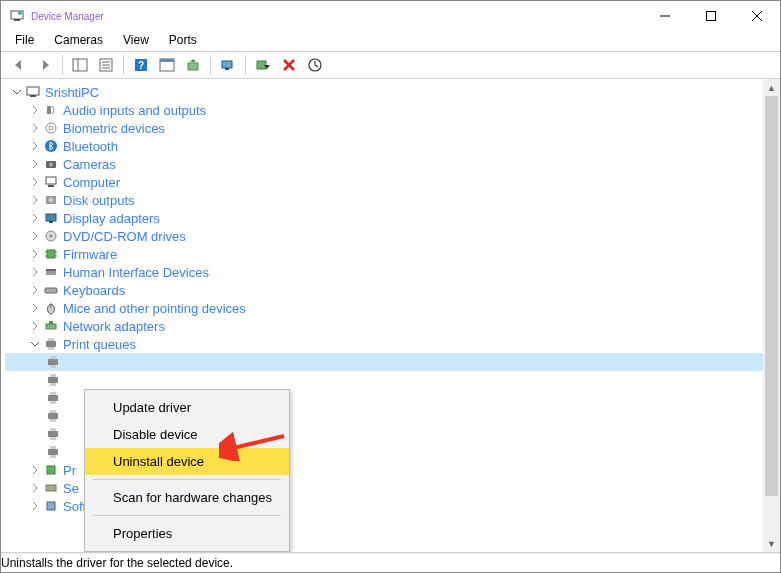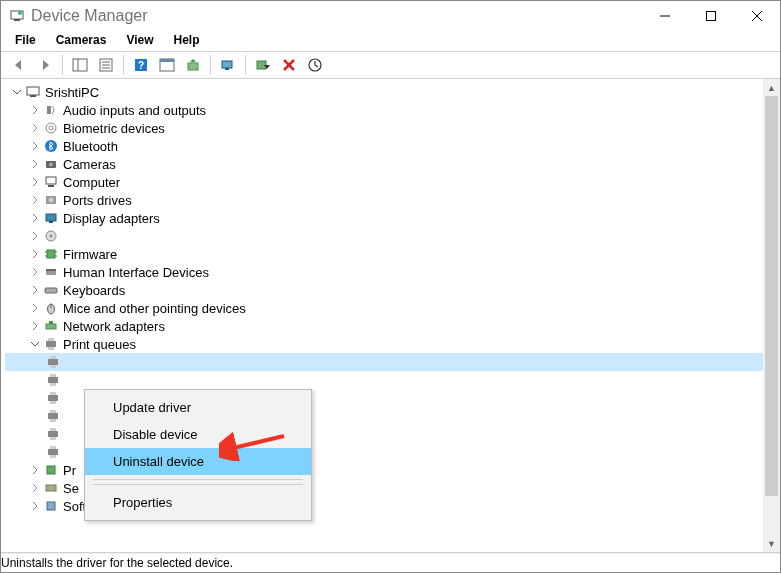--- a/index.html
+++ b/index.html
@@ -1,43 +1,43 @@
 <!DOCTYPE html>
 <html><head>
 <meta charset="utf-8">
 <style>
 * { margin: 0; padding: 0; box-sizing: border-box; font-family: "Segoe UI", Tahoma, sans-serif; }
 body { background: #fff; width: 781px; height: 573px; overflow: hidden; border: 1px solid #888; }
 
 .titlebar { display: flex; align-items: center; height: 30px; padding: 0 0 0 8px; }
 .titlebar .app-icon { width: 16px; height: 16px; margin-right: 6px; }
-.titlebar .title { font-size: 16px; flex: 1; color: #737373; }
+.titlebar .title { font-size: 10px; flex: 1; color: #8b5cf6; }
 .winbtn { width: 46px; height: 30px; display: flex; align-items: center; justify-content: center; }
 
-.menubar { display: flex; height: 20px; padding: 0 4px; font-size: 12px; font-weight: bold; }
+.menubar { display: flex; height: 20px; padding: 0 4px; font-size: 12px; }
 .menubar span { padding: 2px 10px; }
 
 .toolbar { height: 28px; border-top: 1px solid #d0d0d0; border-bottom: 1px solid #d0d0d0; display: flex; align-items: center; padding: 0 6px; gap: 2px; }
 .tool { width: 24px; height: 24px; display: flex; align-items: center; justify-content: center; }
 .tool-sep { width: 1px; height: 20px; background: #d0d0d0; margin: 0 3px; }
 
 .content { position: relative; height: 474px; border-bottom: 1px solid #d0d0d0; overflow: hidden; }
-.tree { padding: 4px 0 4px 4px; font-size: 13px; color: #000000; }
+.tree { padding: 4px 0 4px 4px; font-size: 13px; color: #3b82f6; }
 .node { display: flex; align-items: center; height: 18px; white-space: nowrap; }
 .node .chevron { width: 16px; display: flex; align-items: center; justify-content: center; }
 .node .cat-icon { width: 16px; height: 16px; display: flex; align-items: center; justify-content: center; margin-right: 4px; }
 .node .label { }
 .indent-0 { padding-left: 4px; }
 .indent-1 { padding-left: 22px; }
 .indent-2 { padding-left: 40px; }
 .sel { background: #cce8ff; }
 
-.context-menu { position: absolute; left: 83px; top: 310px; width: 228px; background: #f2f2f2; border: 1px solid #bbb; box-shadow: 2px 2px 4px rgba(0,0,0,0.2); font-size: 13px; padding: 4px 0; }
+.context-menu { position: absolute; left: 83px; top: 310px; width: 206px; background: #f2f2f2; border: 1px solid #bbb; box-shadow: 2px 2px 4px rgba(0,0,0,0.2); font-size: 13px; padding: 4px 0; }
 .context-menu .item { padding: 6px 14px 6px 28px; }
-.context-menu .item.highlight { background: #7dd3fc; }
+.context-menu .item.highlight { background: #fde047; }
 .context-menu .sep { height: 1px; background: #ccc; margin: 4px 8px; }
 .context-menu .bold { font-weight: 400; }
 
 .arrow { position: absolute; left: 218px; top: 352px; pointer-events: none; }
 
 .statusbar { height: 36px; font-size: 12px; padding: 2px 0; color: #000; border-top: 1px solid #eee; }
 
 .scrollbar-v { position: absolute; right: 0; top: 0; width: 17px; height: 100%; background: #f0f0f0; }
 .scrollbar-v .arrow-btn { height: 17px; display: flex; align-items: center; justify-content: center; color: #666; font-size: 9px; }
 .scrollbar-v .thumb { position: absolute; top: 17px; left: 2px; width: 13px; height: 400px; background: #cdcdcd; }
@@ -69,21 +69,21 @@
         <line x1="0" y1="0" x2="10" y2="10" stroke="#000" stroke-width="1"></line>
         <line x1="10" y1="0" x2="0" y2="10" stroke="#000" stroke-width="1"></line>
       </svg>
     </div>
 </div>
 
 <div class="menubar">
   <span>File</span>
   <span>Cameras</span>
   <span>View</span>
-  <span>Help</span>
+  <span>Ports</span>
 </div>
 
 <div class="toolbar">
   <div class="tool">
       <svg width="16" height="14">
         <path d="M10 2 L4 7 L10 12 Z" fill="#888"></path>
       </svg>
     </div>
   <div class="tool">
       <svg width="16" height="14">
@@ -246,21 +246,21 @@
             <svg width="10" height="10">
               <path d="M3 1 L7 5 L3 9" fill="none" stroke="#888"></path>
             </svg>
           </span>
           <span class="cat-icon">
             <svg width="14" height="14">
               <rect x="2" y="3" width="10" height="8" fill="#999" rx="1"></rect>
               <circle cx="7" cy="7" r="2.5" fill="#ccc"></circle>
             </svg>
           </span>
-          <span class="label">Ports drives</span>
+          <span class="label">Disk outputs</span>
         </div>
         <div class="node indent-1">
           <span class="chevron">
             <svg width="10" height="10">
               <path d="M3 1 L7 5 L3 9" fill="none" stroke="#888"></path>
             </svg>
           </span>
           <span class="cat-icon">
             <svg width="14" height="14">
               <rect x="2" y="3" width="10" height="7" fill="#48a" stroke="#258"></rect>
@@ -274,20 +274,21 @@
             <svg width="10" height="10">
               <path d="M3 1 L7 5 L3 9" fill="none" stroke="#888"></path>
             </svg>
           </span>
           <span class="cat-icon">
             <svg width="14" height="14">
               <circle cx="7" cy="7" r="5" fill="#ddd" stroke="#888"></circle>
               <circle cx="7" cy="7" r="1.5" fill="#888"></circle>
             </svg>
           </span>
+          <span class="label">DVD/CD-ROM drives</span>
         </div>
         <div class="node indent-1">
           <span class="chevron">
             <svg width="10" height="10">
               <path d="M3 1 L7 5 L3 9" fill="none" stroke="#888"></path>
             </svg>
           </span>
           <span class="cat-icon">
             <svg width="14" height="14">
               <rect x="3" y="3" width="8" height="8" fill="#6a6" stroke="#383"></rect>
@@ -468,20 +469,21 @@
         </div>
       </div>
 
   </div>
 
   <div class="context-menu">
     <div class="item">Update driver</div>
     <div class="item">Disable device</div>
     <div class="item highlight">Uninstall device</div>
     <div class="sep"></div>
+    <div class="item">Scan for hardware changes</div>
     <div class="sep"></div>
     <div class="item bold">Properties</div>
   </div>
 
   <svg class="arrow" width="70" height="30">
     <defs>
         <marker id="ah" markerWidth="8" markerHeight="8" refX="2" refY="4" orient="auto">
           <path d="M0 0 L8 4 L0 8 Z" fill="#ee3524"></path>
         </marker>
       </defs>

